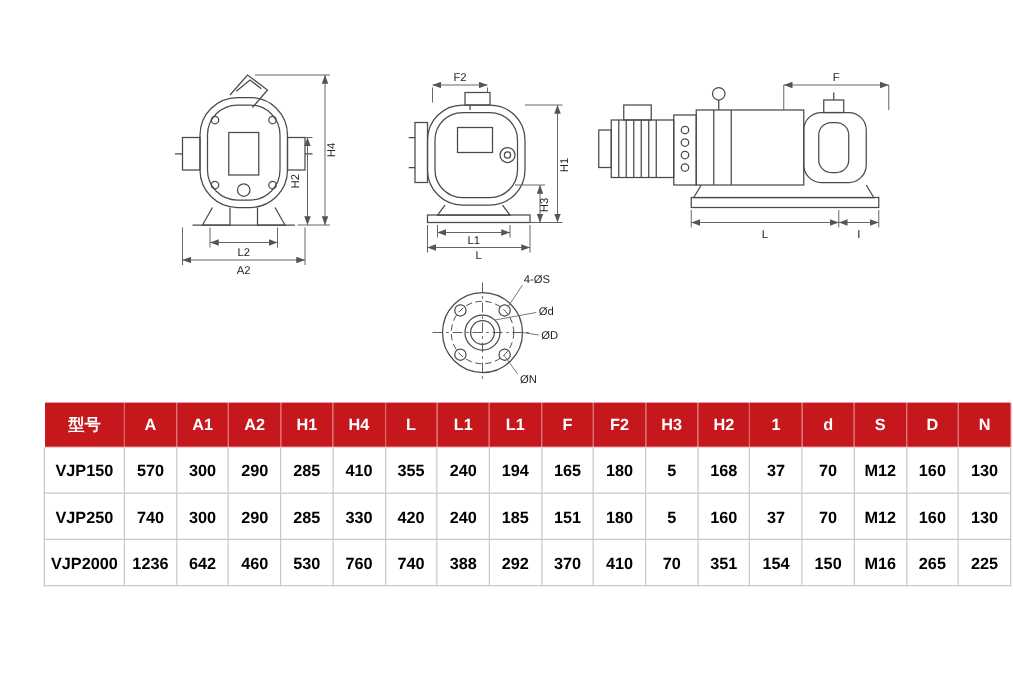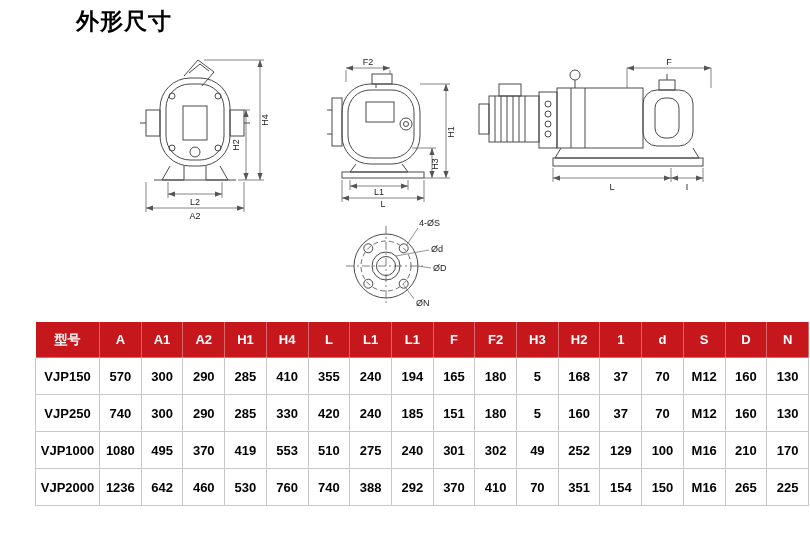--- a/index.html
+++ b/index.html
@@ -29,21 +29,20 @@
     text-align: center; height: 37px; padding: 0;
     border: 1px solid #c9c9c9;
   }
   .dim-table th:first-child { width: 64px; }
 </style>
 </head>
 <body>
 
 <div class="page">
 
-  <h1 class="title">外形尺寸</h1>
 
   <svg class="drawing" style="left:132px; top:52px;" width="150" height="168" viewBox="0 0 150 168">
     <defs>
       <marker id="arw1" viewBox="0 0 8 6" markerWidth="7" markerHeight="5.25" refX="8" refY="3" orient="auto-start-reverse" markerUnits="userSpaceOnUse">
         <path d="M0,0 L8,3 L0,6 z" fill="#555"></path>
       </marker>
     </defs>
     <g stroke="#4a4a4a" fill="none" stroke-width="1">
       <path d="M52,24 L66,8 L82,20 L70,34"></path>
       <path d="M57,21 L68,12 L77,19"></path>
@@ -264,40 +263,20 @@
           <td>180</td>
           <td>5</td>
           <td>160</td>
           <td>37</td>
           <td>70</td>
           <td>M12</td>
           <td>160</td>
           <td>130</td>
         </tr>
         <tr>
-          <td>VJP1000</td>
-          <td>1080</td>
-          <td>495</td>
-          <td>370</td>
-          <td>419</td>
-          <td>553</td>
-          <td>510</td>
-          <td>275</td>
-          <td>240</td>
-          <td>301</td>
-          <td>302</td>
-          <td>49</td>
-          <td>252</td>
-          <td>129</td>
-          <td>100</td>
-          <td>M16</td>
-          <td>210</td>
-          <td>170</td>
-        </tr>
-        <tr>
           <td>VJP2000</td>
           <td>1236</td>
           <td>642</td>
           <td>460</td>
           <td>530</td>
           <td>760</td>
           <td>740</td>
           <td>388</td>
           <td>292</td>
           <td>370</td>

